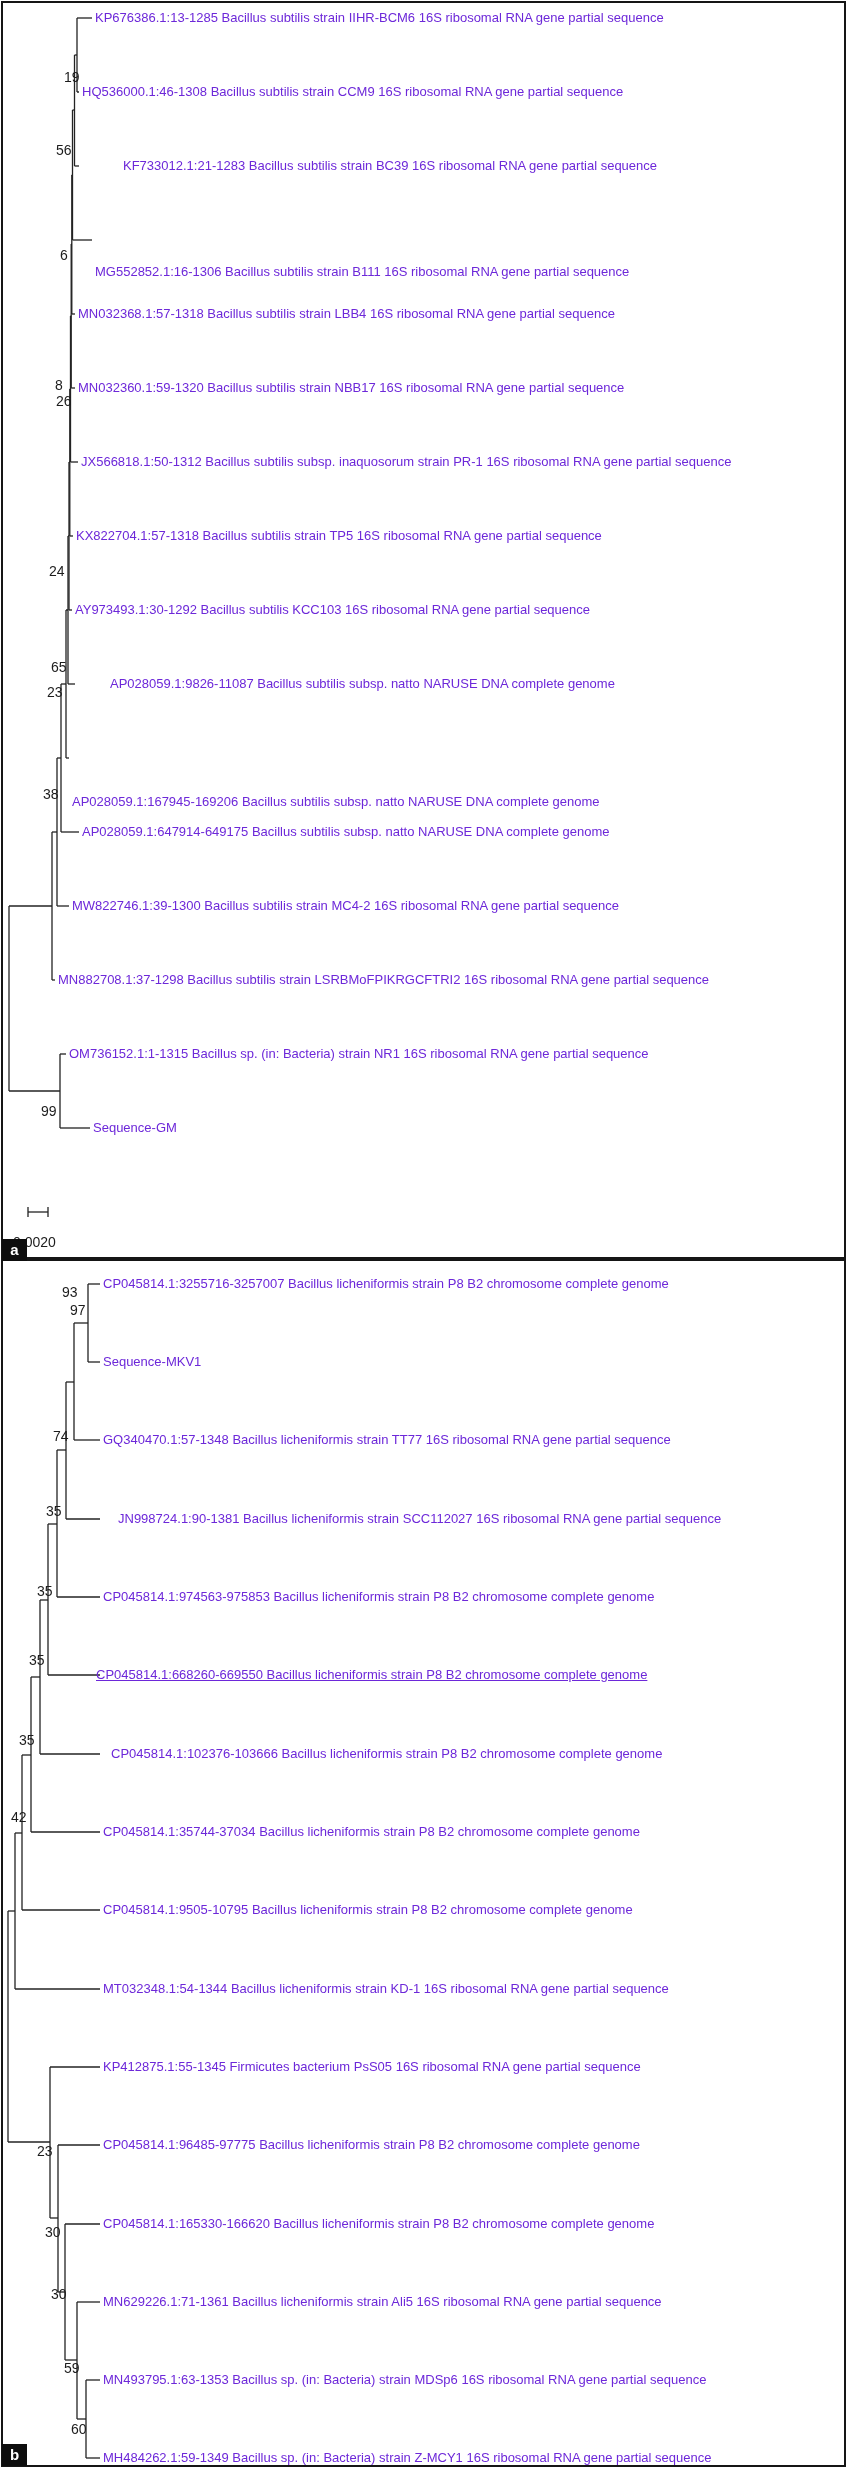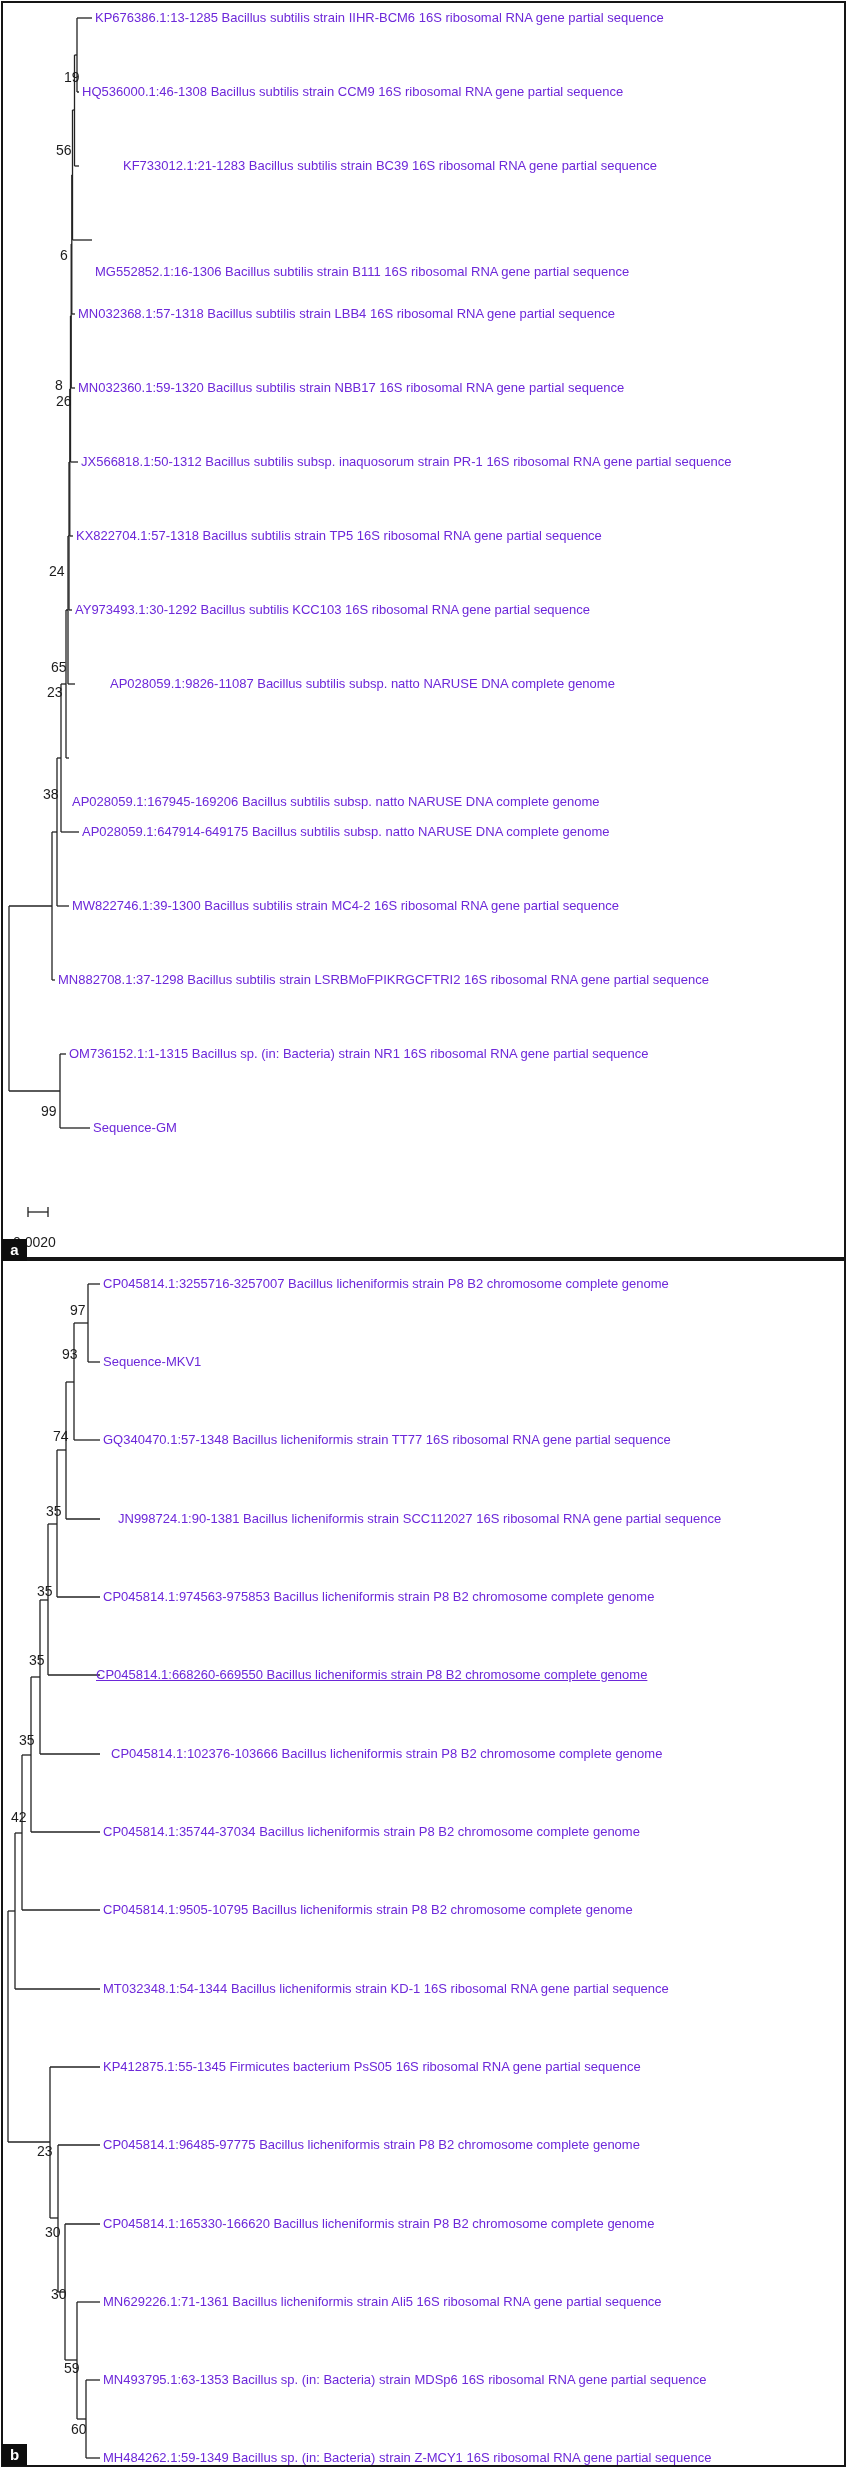--- a/index.html
+++ b/index.html
@@ -191,21 +191,21 @@
       <div class="taxon" style="left: 103px; top: 1824px;">CP045814.1:35744-37034 Bacillus licheniformis strain P8 B2 chromosome complete genome</div>
       <div class="taxon" style="left: 103px; top: 1902px;">CP045814.1:9505-10795 Bacillus licheniformis strain P8 B2 chromosome complete genome</div>
       <div class="taxon" style="left: 103px; top: 1981px;">MT032348.1:54-1344 Bacillus licheniformis strain KD-1 16S ribosomal RNA gene partial sequence</div>
       <div class="taxon" style="left: 103px; top: 2059px;">KP412875.1:55-1345 Firmicutes bacterium PsS05 16S ribosomal RNA gene partial sequence</div>
       <div class="taxon" style="left: 103px; top: 2137px;">CP045814.1:96485-97775 Bacillus licheniformis strain P8 B2 chromosome complete genome</div>
       <div class="taxon" style="left: 103px; top: 2216px;">CP045814.1:165330-166620 Bacillus licheniformis strain P8 B2 chromosome complete genome</div>
       <div class="taxon" style="left: 103px; top: 2294px;">MN629226.1:71-1361 Bacillus licheniformis strain Ali5 16S ribosomal RNA gene partial sequence</div>
       <div class="taxon" style="left: 103px; top: 2372px;">MN493795.1:63-1353 Bacillus sp. (in: Bacteria) strain MDSp6 16S ribosomal RNA gene partial sequence</div>
       <div class="taxon" style="left: 103px; top: 2450px;">MH484262.1:59-1349 Bacillus sp. (in: Bacteria) strain Z-MCY1 16S ribosomal RNA gene partial sequence</div>
       <div class="support" style="left: 70px; top: 1304px;">97</div>
-      <div class="support" style="left: 62px; top: 1348px;">93</div>
+      <div class="support" style="left: 62px; top: 1286px;">93</div>
       <div class="support" style="left: 53px; top: 1430px;">74</div>
       <div class="support" style="left: 46px; top: 1505px;">35</div>
       <div class="support" style="left: 37px; top: 1585px;">35</div>
       <div class="support" style="left: 29px; top: 1654px;">35</div>
       <div class="support" style="left: 19px; top: 1734px;">35</div>
       <div class="support" style="left: 11px; top: 1811px;">42</div>
       <div class="support" style="left: 37px; top: 2145px;">23</div>
       <div class="support" style="left: 45px; top: 2226px;">30</div>
       <div class="support" style="left: 51px; top: 2288px;">30</div>
       <div class="support" style="left: 64px; top: 2362px;">59</div>

